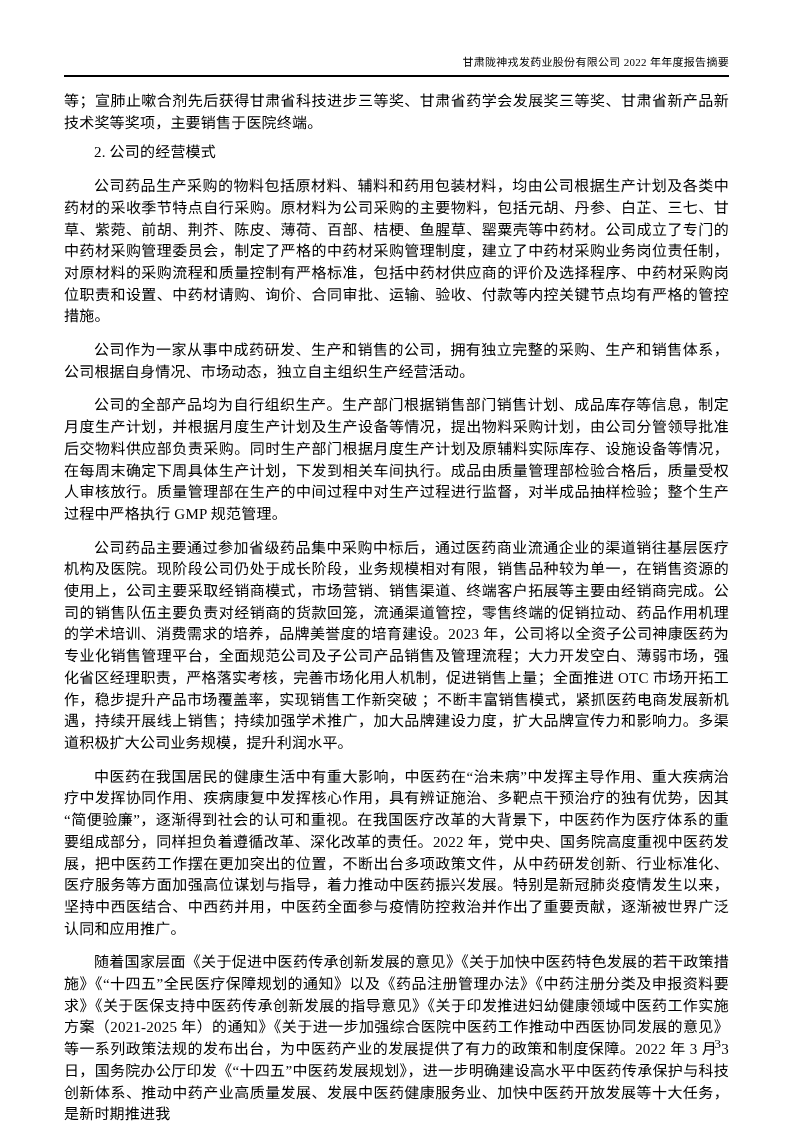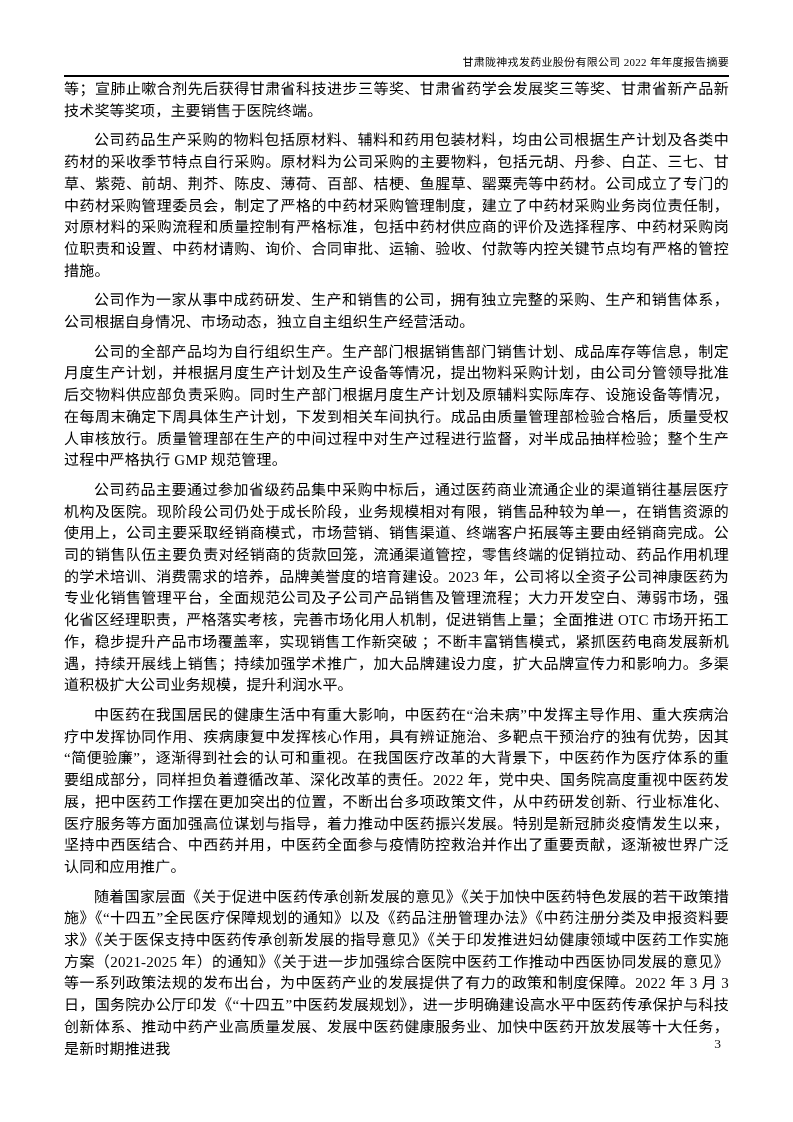--- a/index.html
+++ b/index.html
@@ -34,21 +34,21 @@
     left: 64px;
     right: 64px;
     top: 79px;
     font-size: 15px;
     line-height: 21.7px;
     text-align: justify;
     text-justify: inter-ideograph;
     letter-spacing: 0.2px;
   }
   .para {
-    margin: 0 0 8px 0;
+    margin: 12px 0 8px 0;
     text-indent: 2em;
   }
   .para.continuation {
     text-indent: 0;
   }
   .para.heading {
     margin: 5px 0 9px 0;
   }
   .page-number {
     position: absolute;
@@ -61,20 +61,21 @@
 </head>
 <body>
 
 <div class="page">
   <div class="page-header">
     <span>甘肃陇神戎发药业股份有限公司 2022 年年度报告摘要</span>
   </div>
 
   <div class="doc-body" id="doc-body">
       <p class="para continuation">等；宣肺止嗽合剂先后获得甘肃省科技进步三等奖、甘肃省药学会发展奖三等奖、甘肃省新产品新技术奖等奖项，主要销售于医院终端。</p>
+      <p class="para heading">2. 公司的经营模式</p>
       <p class="para body">公司药品生产采购的物料包括原材料、辅料和药用包装材料，均由公司根据生产计划及各类中药材的采收季节特点自行采购。原材料为公司采购的主要物料，包括元胡、丹参、白芷、三七、甘草、紫菀、前胡、荆芥、陈皮、薄荷、百部、桔梗、鱼腥草、罂粟壳等中药材。公司成立了专门的中药材采购管理委员会，制定了严格的中药材采购管理制度，建立了中药材采购业务岗位责任制，对原材料的采购流程和质量控制有严格标准，包括中药材供应商的评价及选择程序、中药材采购岗位职责和设置、中药材请购、询价、合同审批、运输、验收、付款等内控关键节点均有严格的管控措施。</p>
       <p class="para body">公司作为一家从事中成药研发、生产和销售的公司，拥有独立完整的采购、生产和销售体系，公司根据自身情况、市场动态，独立自主组织生产经营活动。</p>
       <p class="para body">公司的全部产品均为自行组织生产。生产部门根据销售部门销售计划、成品库存等信息，制定月度生产计划，并根据月度生产计划及生产设备等情况，提出物料采购计划，由公司分管领导批准后交物料供应部负责采购。同时生产部门根据月度生产计划及原辅料实际库存、设施设备等情况，在每周末确定下周具体生产计划，下发到相关车间执行。成品由质量管理部检验合格后，质量受权人审核放行。质量管理部在生产的中间过程中对生产过程进行监督，对半成品抽样检验；整个生产过程中严格执行 GMP 规范管理。</p>
       <p class="para body">公司药品主要通过参加省级药品集中采购中标后，通过医药商业流通企业的渠道销往基层医疗机构及医院。现阶段公司仍处于成长阶段，业务规模相对有限，销售品种较为单一，在销售资源的使用上，公司主要采取经销商模式，市场营销、销售渠道、终端客户拓展等主要由经销商完成。公司的销售队伍主要负责对经销商的货款回笼，流通渠道管控，零售终端的促销拉动、药品作用机理的学术培训、消费需求的培养，品牌美誉度的培育建设。2023 年，公司将以全资子公司神康医药为专业化销售管理平台，全面规范公司及子公司产品销售及管理流程；大力开发空白、薄弱市场，强化省区经理职责，严格落实考核，完善市场化用人机制，促进销售上量；全面推进 OTC 市场开拓工作，稳步提升产品市场覆盖率，实现销售工作新突破 ；不断丰富销售模式，紧抓医药电商发展新机遇，持续开展线上销售；持续加强学术推广，加大品牌建设力度，扩大品牌宣传力和影响力。多渠道积极扩大公司业务规模，提升利润水平。</p>
       <p class="para body">中医药在我国居民的健康生活中有重大影响，中医药在“治未病”中发挥主导作用、重大疾病治疗中发挥协同作用、疾病康复中发挥核心作用，具有辨证施治、多靶点干预治疗的独有优势，因其“简便验廉”，逐渐得到社会的认可和重视。在我国医疗改革的大背景下，中医药作为医疗体系的重要组成部分，同样担负着遵循改革、深化改革的责任。2022 年，党中央、国务院高度重视中医药发展，把中医药工作摆在更加突出的位置，不断出台多项政策文件，从中药研发创新、行业标准化、医疗服务等方面加强高位谋划与指导，着力推动中医药振兴发展。特别是新冠肺炎疫情发生以来，坚持中西医结合、中西药并用，中医药全面参与疫情防控救治并作出了重要贡献，逐渐被世界广泛认同和应用推广。</p>
       <p class="para body">随着国家层面《关于促进中医药传承创新发展的意见》《关于加快中医药特色发展的若干政策措施》《“十四五”全民医疗保障规划的通知》以及《药品注册管理办法》《中药注册分类及申报资料要求》《关于医保支持中医药传承创新发展的指导意见》《关于印发推进妇幼健康领域中医药工作实施方案（2021-2025 年）的通知》《关于进一步加强综合医院中医药工作推动中西医协同发展的意见》等一系列政策法规的发布出台，为中医药产业的发展提供了有力的政策和制度保障。2022 年 3 月 3 日，国务院办公厅印发《“十四五”中医药发展规划》，进一步明确建设高水平中医药传承保护与科技创新体系、推动中药产业高质量发展、发展中医药健康服务业、加快中医药开放发展等十大任务，是新时期推进我</p>
     </div>
 
   <div class="page-number">3</div>
 </div>

